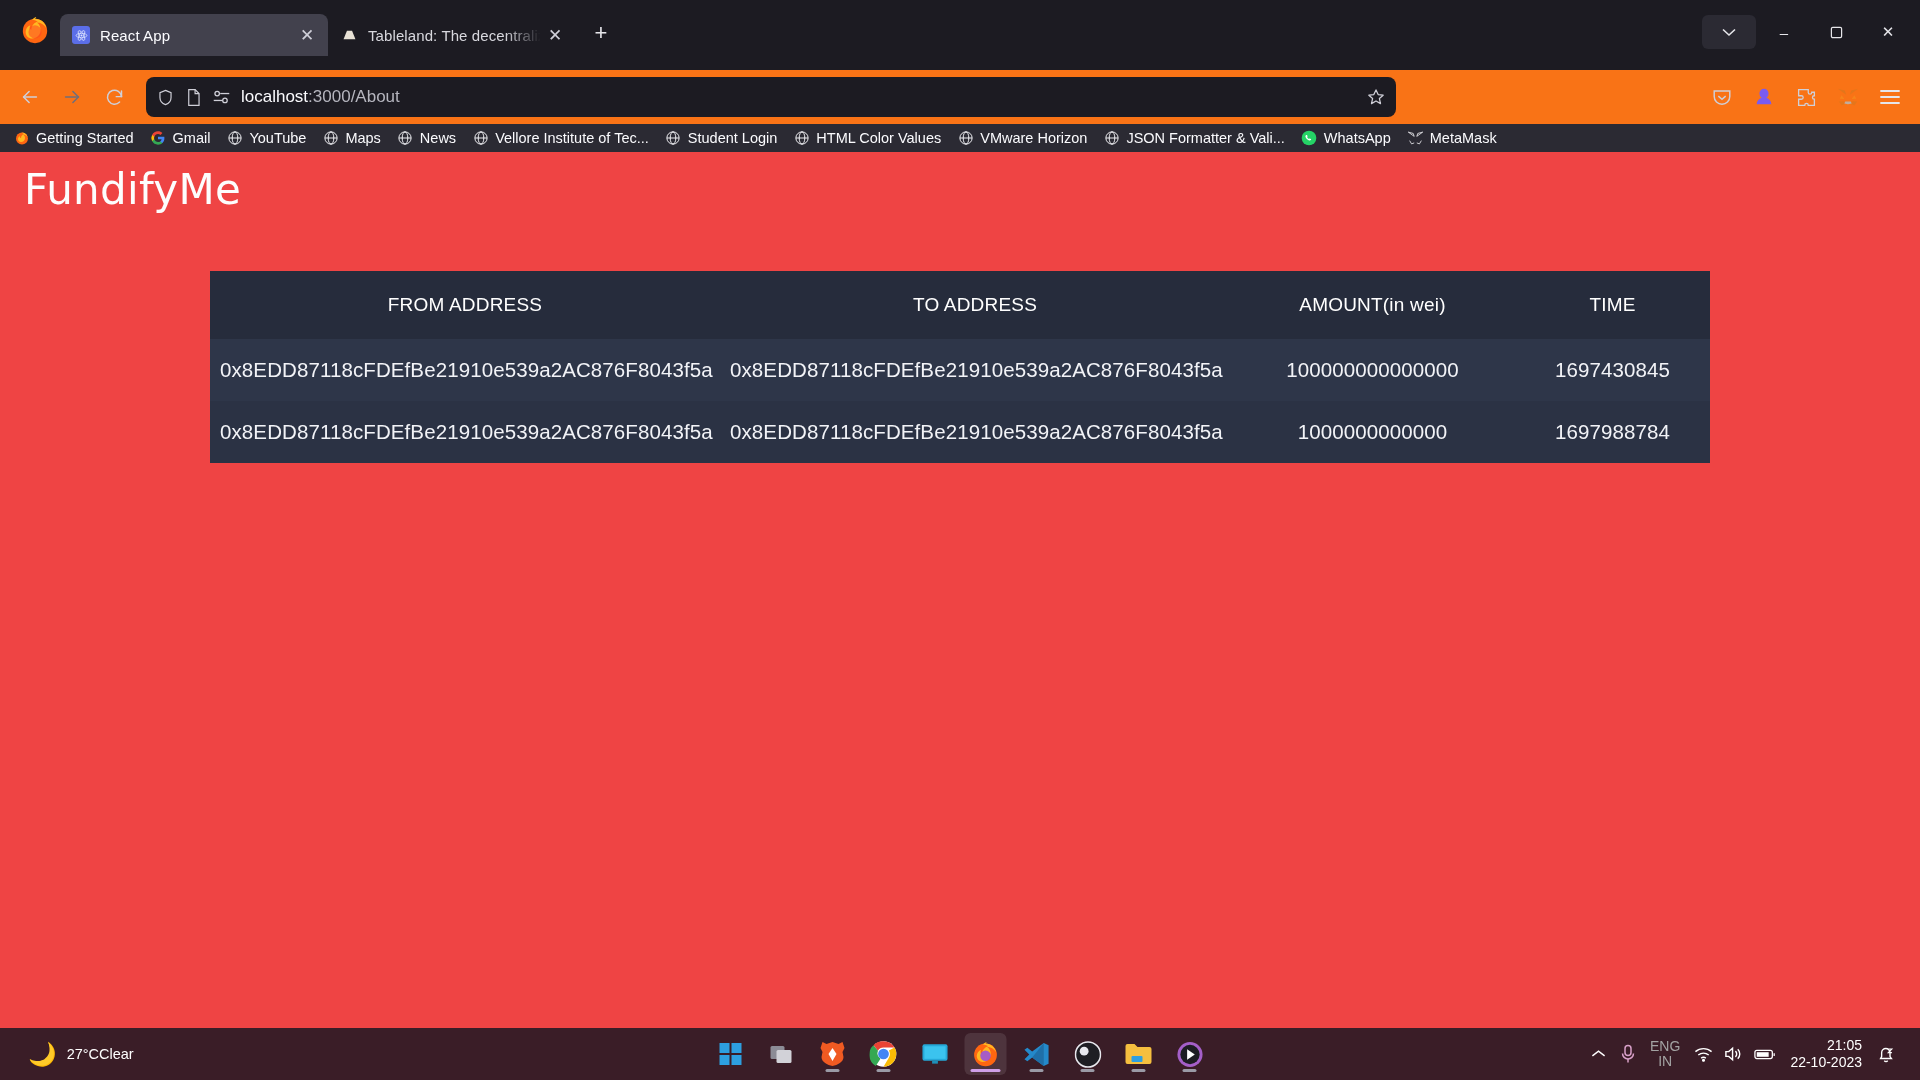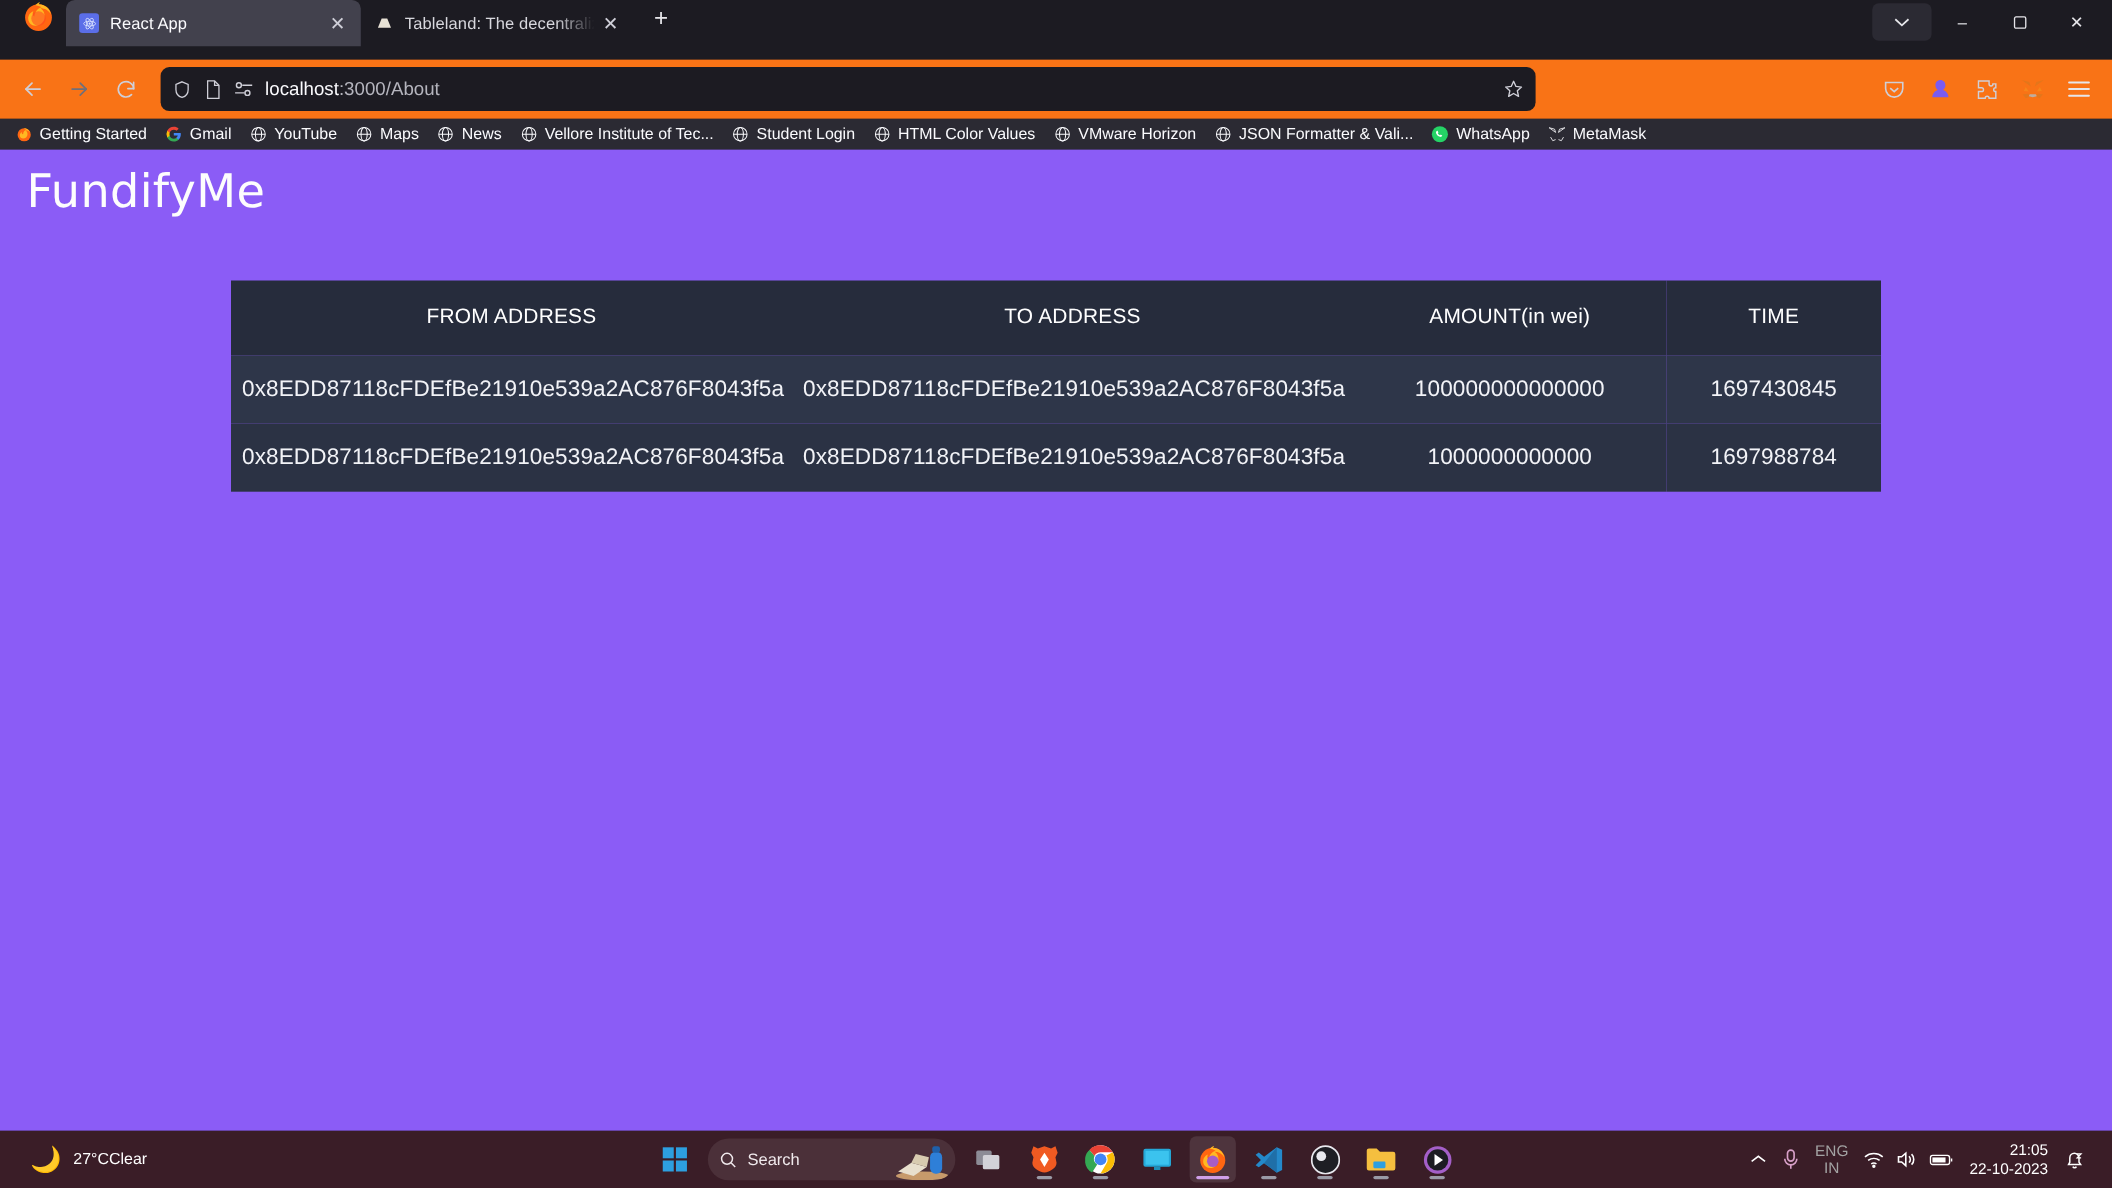--- a/index.html
+++ b/index.html
@@ -6,21 +6,21 @@
   html, body {
     width: 1920px; height: 1080px;
     background: #1c1b22;
     font-family: "Liberation Sans", sans-serif;
     overflow: hidden;
   }
   
   .browser { width: 1920px; height: 1028px; background:#1c1b22; display:flex; flex-direction:column; }
 
   
-  .tabstrip { height:54px; background:#1c1b22; display:flex; align-items:flex-start; padding:0 8px 0 8px; position:relative; }
+  .tabstrip { height:70px; background:#1c1b22; display:flex; align-items:center; padding:0 8px 0 8px; position:relative; }
   .ff-logo { width:30px; height:30px; margin:0 10px 11px 12px; flex:0 0 auto; position:relative; }
   .ff-logo svg { display:block; }
   .tab {
     height:42px; border-radius:8px 8px 0 0; display:flex; align-items:center;
     padding:0 10px 0 12px; margin-bottom:0; min-width:120px; position:relative;
   }
   .tab.active { background:#42414d; width:268px; }
   .tab.inactive { width:248px; }
   .tab-favicon { width:18px; height:18px; border-radius:3px; flex:0 0 auto; margin-right:10px; display:flex; align-items:center; justify-content:center; font-size:11px; }
   .fav-react { background:#5b6ee8; color:#cfd8ff; }
@@ -46,21 +46,21 @@
   .urlbar .star { margin-left:auto; color:#cfcfd8; }
   .toolbar-right { display:flex; align-items:center; gap:2px; margin-left:auto; }
 
   
   .bookmarks { height:28px; background:#2b2a33; display:flex; align-items:center; padding:0 6px; gap:2px; overflow:hidden; }
   .bm { display:flex; align-items:center; gap:6px; padding:3px 7px; border-radius:4px; white-space:nowrap; }
   .bm-label { color:#fbfbfe; font-size:14.5px; }
   .bm-ico { width:17px; height:17px; flex:0 0 auto; display:flex; align-items:center; justify-content:center; }
 
   
-  .page { flex:1 1 auto; background:#8b5cf6; position:relative; overflow:hidden; }
+  .page { flex:1 1 auto; background:#ef4444; position:relative; overflow:hidden; }
   .sitehead { height:75px; display:flex; align-items:center; padding:0 28px 0 24px; }
   .brand { color:#fdfdfd; font-size:42px; font-weight:400; letter-spacing:.3px; font-family:"DejaVu Sans", sans-serif; }
   .nav-links { margin-left:auto; display:flex; align-items:center; gap:40px; padding-right:24px; }
   .nav-link { color:#f4f6fb; font-size:26px; font-family:"DejaVu Sans", sans-serif; letter-spacing:.2px; }
   .nav-link.active { font-weight:bold; }
 
   .table-wrap { margin:44px auto 0 auto; width:1500px; }
   table.tx { width:100%; border-collapse:collapse; table-layout:fixed; }
   table.tx thead tr { background:#262c3c; }
   table.tx th {
@@ -413,38 +413,20 @@
   <div class="tb-center">
     <div class="tb-ico">
       <svg width="24" height="24" viewBox="0 0 24 24">
           <rect x="1" y="1" width="10" height="10" fill="#2d9fe0"></rect>
           <rect x="13" y="1" width="10" height="10" fill="#2d9fe0"></rect>
           <rect x="1" y="13" width="10" height="10" fill="#2d9fe0"></rect>
           <rect x="13" y="13" width="10" height="10" fill="#2d9fe0"></rect>
         </svg>
     </div>
 
-    <div class="search-pill">
-      <span>
-        <svg width="17" height="17" viewBox="0 0 24 24" fill="none" stroke="#f0e9ec" stroke-width="1.9">
-            <circle cx="10.5" cy="10.5" r="7"></circle>
-            <path d="M16 16l5 5"></path>
-          </svg>
-      </span>
-      <span class="lbl">Search</span>
-      <span style="position:absolute;right:4px;bottom:0;">
-        <svg width="52" height="34" viewBox="0 0 52 34">
-          <ellipse cx="26" cy="30" rx="24" ry="4" fill="#c79a6b"></ellipse>
-          <path d="M4 26 L16 18 L30 22 L18 30 Z" fill="#e8dfcd"></path>
-          <path d="M16 18 L20 10 L32 13 L30 22 Z" fill="#d8cbb0"></path>
-          <rect x="33" y="8" width="11" height="20" rx="5" fill="#2e7fd8"></rect>
-          <rect x="35" y="3" width="7" height="6" rx="2" fill="#1f5fa8"></rect>
-        </svg>
-      </span>
-    </div>
 
     <div class="tb-ico">
       <svg width="26" height="26" viewBox="0 0 26 26">
           <rect x="2" y="5" width="14" height="13" rx="1.5" fill="#8c8c96"></rect>
           <rect x="8" y="9" width="15" height="13" rx="1.5" fill="#d2d2d8"></rect>
         </svg>
     </div>
     <div class="tb-ico">
       <svg width="26" height="28" viewBox="0 0 26 28">
           <path d="M13 2l6 2 4-2 2 6-2 4 1 5c0 5-6 8-11 9C8 25 2 22 2 17l1-5-2-4 2-6 4 2z" fill="#f05a22"></path>

